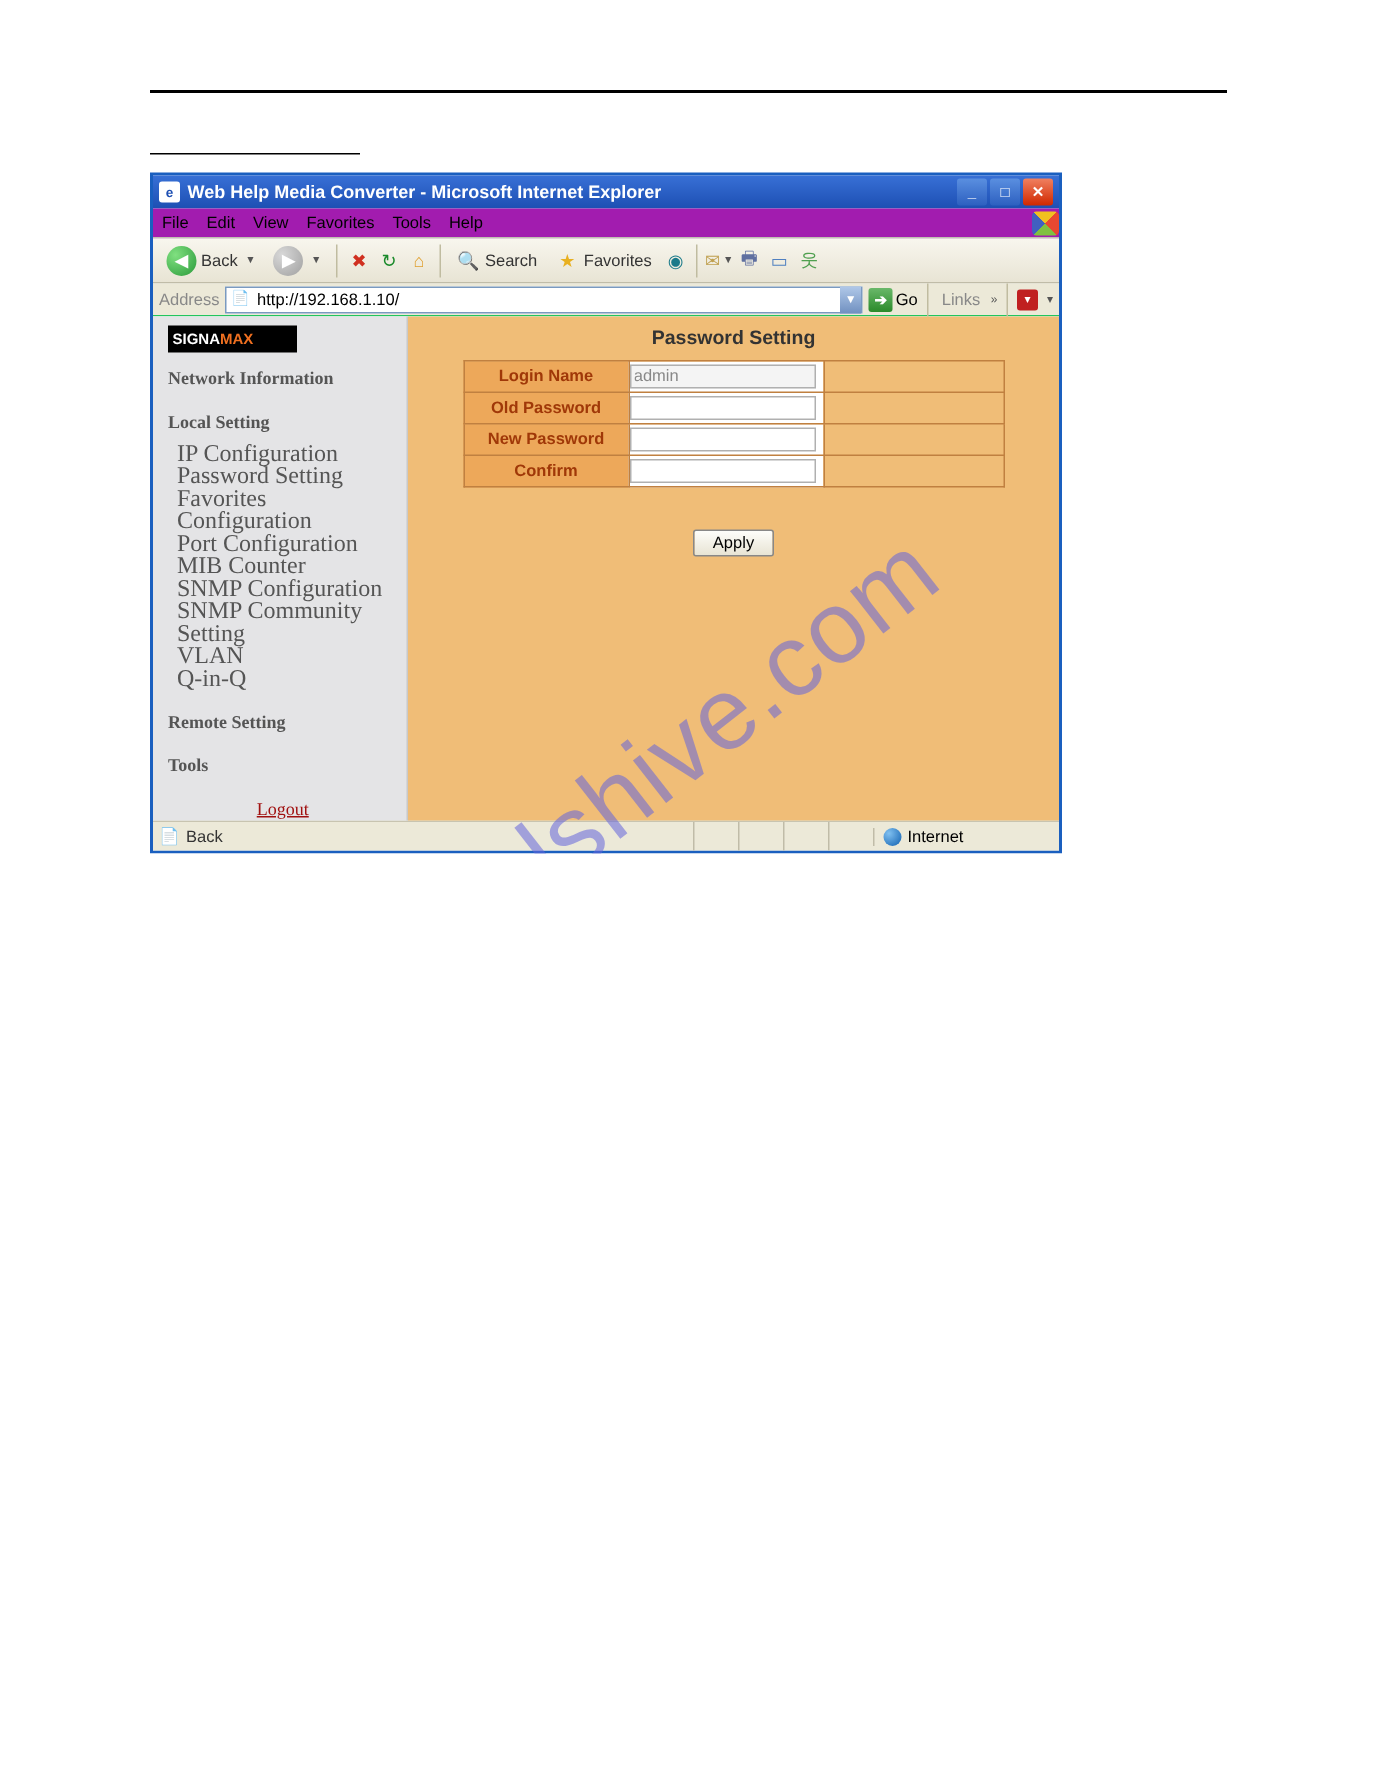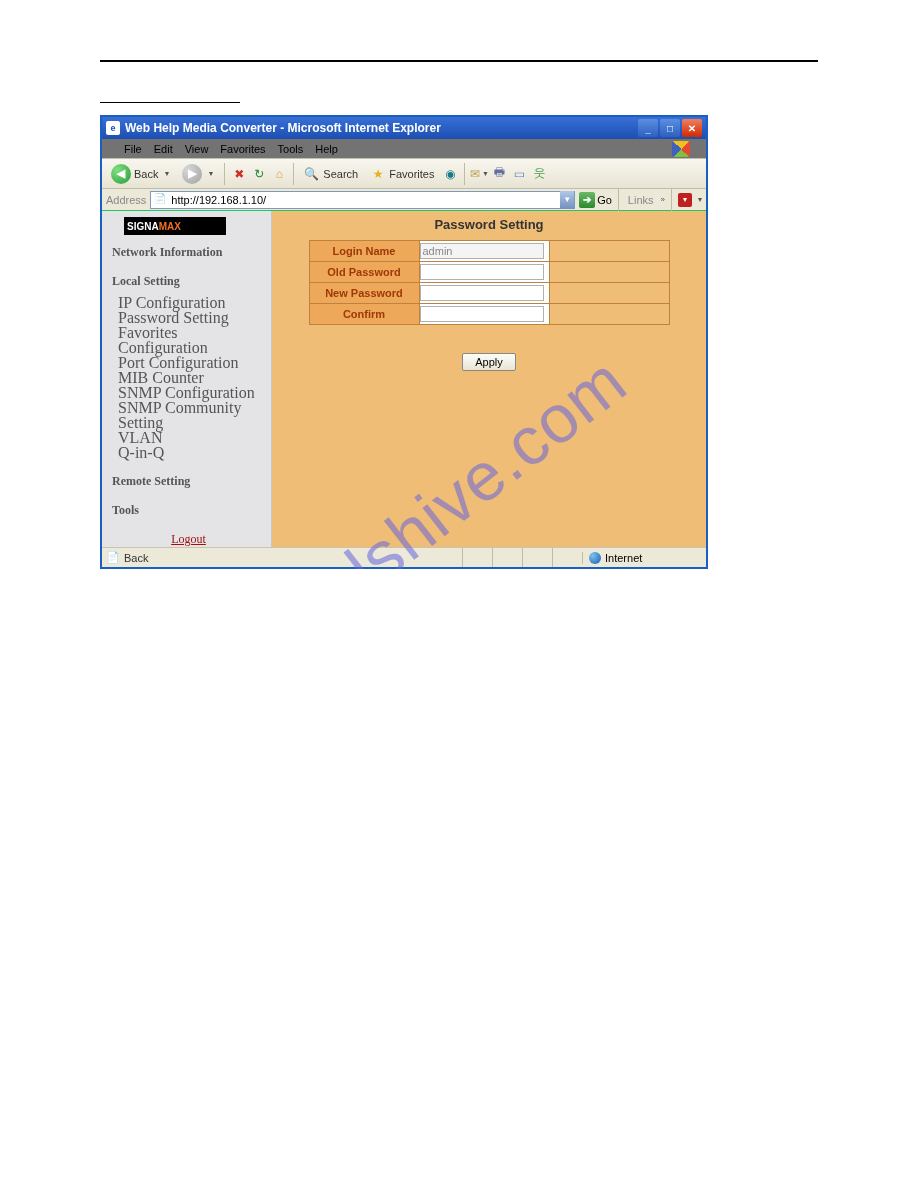--- a/index.html
+++ b/index.html
@@ -18,21 +18,21 @@
   }
   .titlebar .icon-page { width:14px; height:14px; background:#fff; margin-right:5px; border-radius:2px; display:flex; align-items:center; justify-content:center; font-size:9px; color:#1d4fb3;}
   .titlebar .title-text { flex: 1; }
   .win-btns { display: flex; gap: 2px; }
   .win-btn { width: 20px; height: 18px; display:flex; align-items:center; justify-content:center; font-size:10px; font-weight:bold; border-radius:2px; }
   .win-min { background: linear-gradient(#5a8fe0,#2d60c0); color:#fff;}
   .win-max { background: linear-gradient(#5a8fe0,#2d60c0); color:#fff;}
   .win-close { background: linear-gradient(#f08060,#d02800); color:#fff;}
   
   .menubar {
-    height: 20px; background: #737373; display: flex; align-items: center; padding: 0 16px;
+    height: 20px; background: #a21caf; display: flex; align-items: center; padding: 0 0;
     font-size: 11px; border-bottom: 1px solid #c0c0b0;
   }
   .menubar .menu-item { padding: 2px 6px; }
   .winflag { margin-left:auto; width:18px; height:16px; background:
     conic-gradient(from 45deg, #e84830 0 25%, #80c040 0 50%, #4060c0 0 75%, #f0c020 0 100%);
     border-radius:3px; }
   
   .toolbar {
     height: 30px; background: linear-gradient(#f8f6ee, #e8e4d4); display: flex; align-items: center;
     padding: 0 5px; gap: 4px; border-bottom: 1px solid #c0bca8;
@@ -69,22 +69,22 @@
   .go-sq { width:16px; height:16px; background:linear-gradient(#6ab86a,#2a8a2a); color:#fff; display:flex; align-items:center; justify-content:center; border-radius:2px; font-size:10px; font-weight:bold;}
   .links-lbl { color:#888; padding:0 3px;}
   .pdf-icon { width:14px; height:14px; background:#c02020; color:#fff; font-size:8px; display:flex; align-items:center; justify-content:center; border-radius:2px;}
   
   .content-area { display:flex; height: 336px; background:#fff;}
   .sidebar {
     width: 170px; background:#e4e4e6; padding: 6px 6px 6px 10px; border-right:1px solid #c8c8c8;
     overflow:hidden;
   }
   .logo {
-    width: 102px; height: 18px; background:#000; color:#fff; display:flex; align-items:center;
-    font-size:10px; font-weight:bold; padding-left:3px; margin-bottom:10px; position:relative;margin-left:12px;
+    width: 86px; height: 18px; background:#000; color:#fff; display:flex; align-items:center;
+    font-size:10px; font-weight:bold; padding-left:3px; margin-bottom:10px; position:relative;
   }
   .logo .orange { color:#f07020; }
   .side-head { font-weight:bold; font-family:Georgia,serif; color:#555; font-size:12px; margin: 6px 0 6px 0;}
   .side-list { list-style:none; margin:0 0 0 6px; }
   .side-list li { font-family: Georgia, serif; font-size:16px; color:#555; line-height:15px; }
   .logout { font-family: Georgia, serif; color:#a01010; font-size:12px; text-align:center; margin-top:14px;text-decoration:underline;}
   .main-panel { flex:1; background:#f0bd77; padding: 6px 14px 10px 14px; position:relative;}
   .main-title { text-align:center; font-weight:bold; font-size:13px; color:#333; margin-bottom:8px;}
   .form-table { border-collapse:collapse; margin:0 auto;}
   .form-table td { border:1px solid #c08040; padding:2px 0; font-size:11px;}

